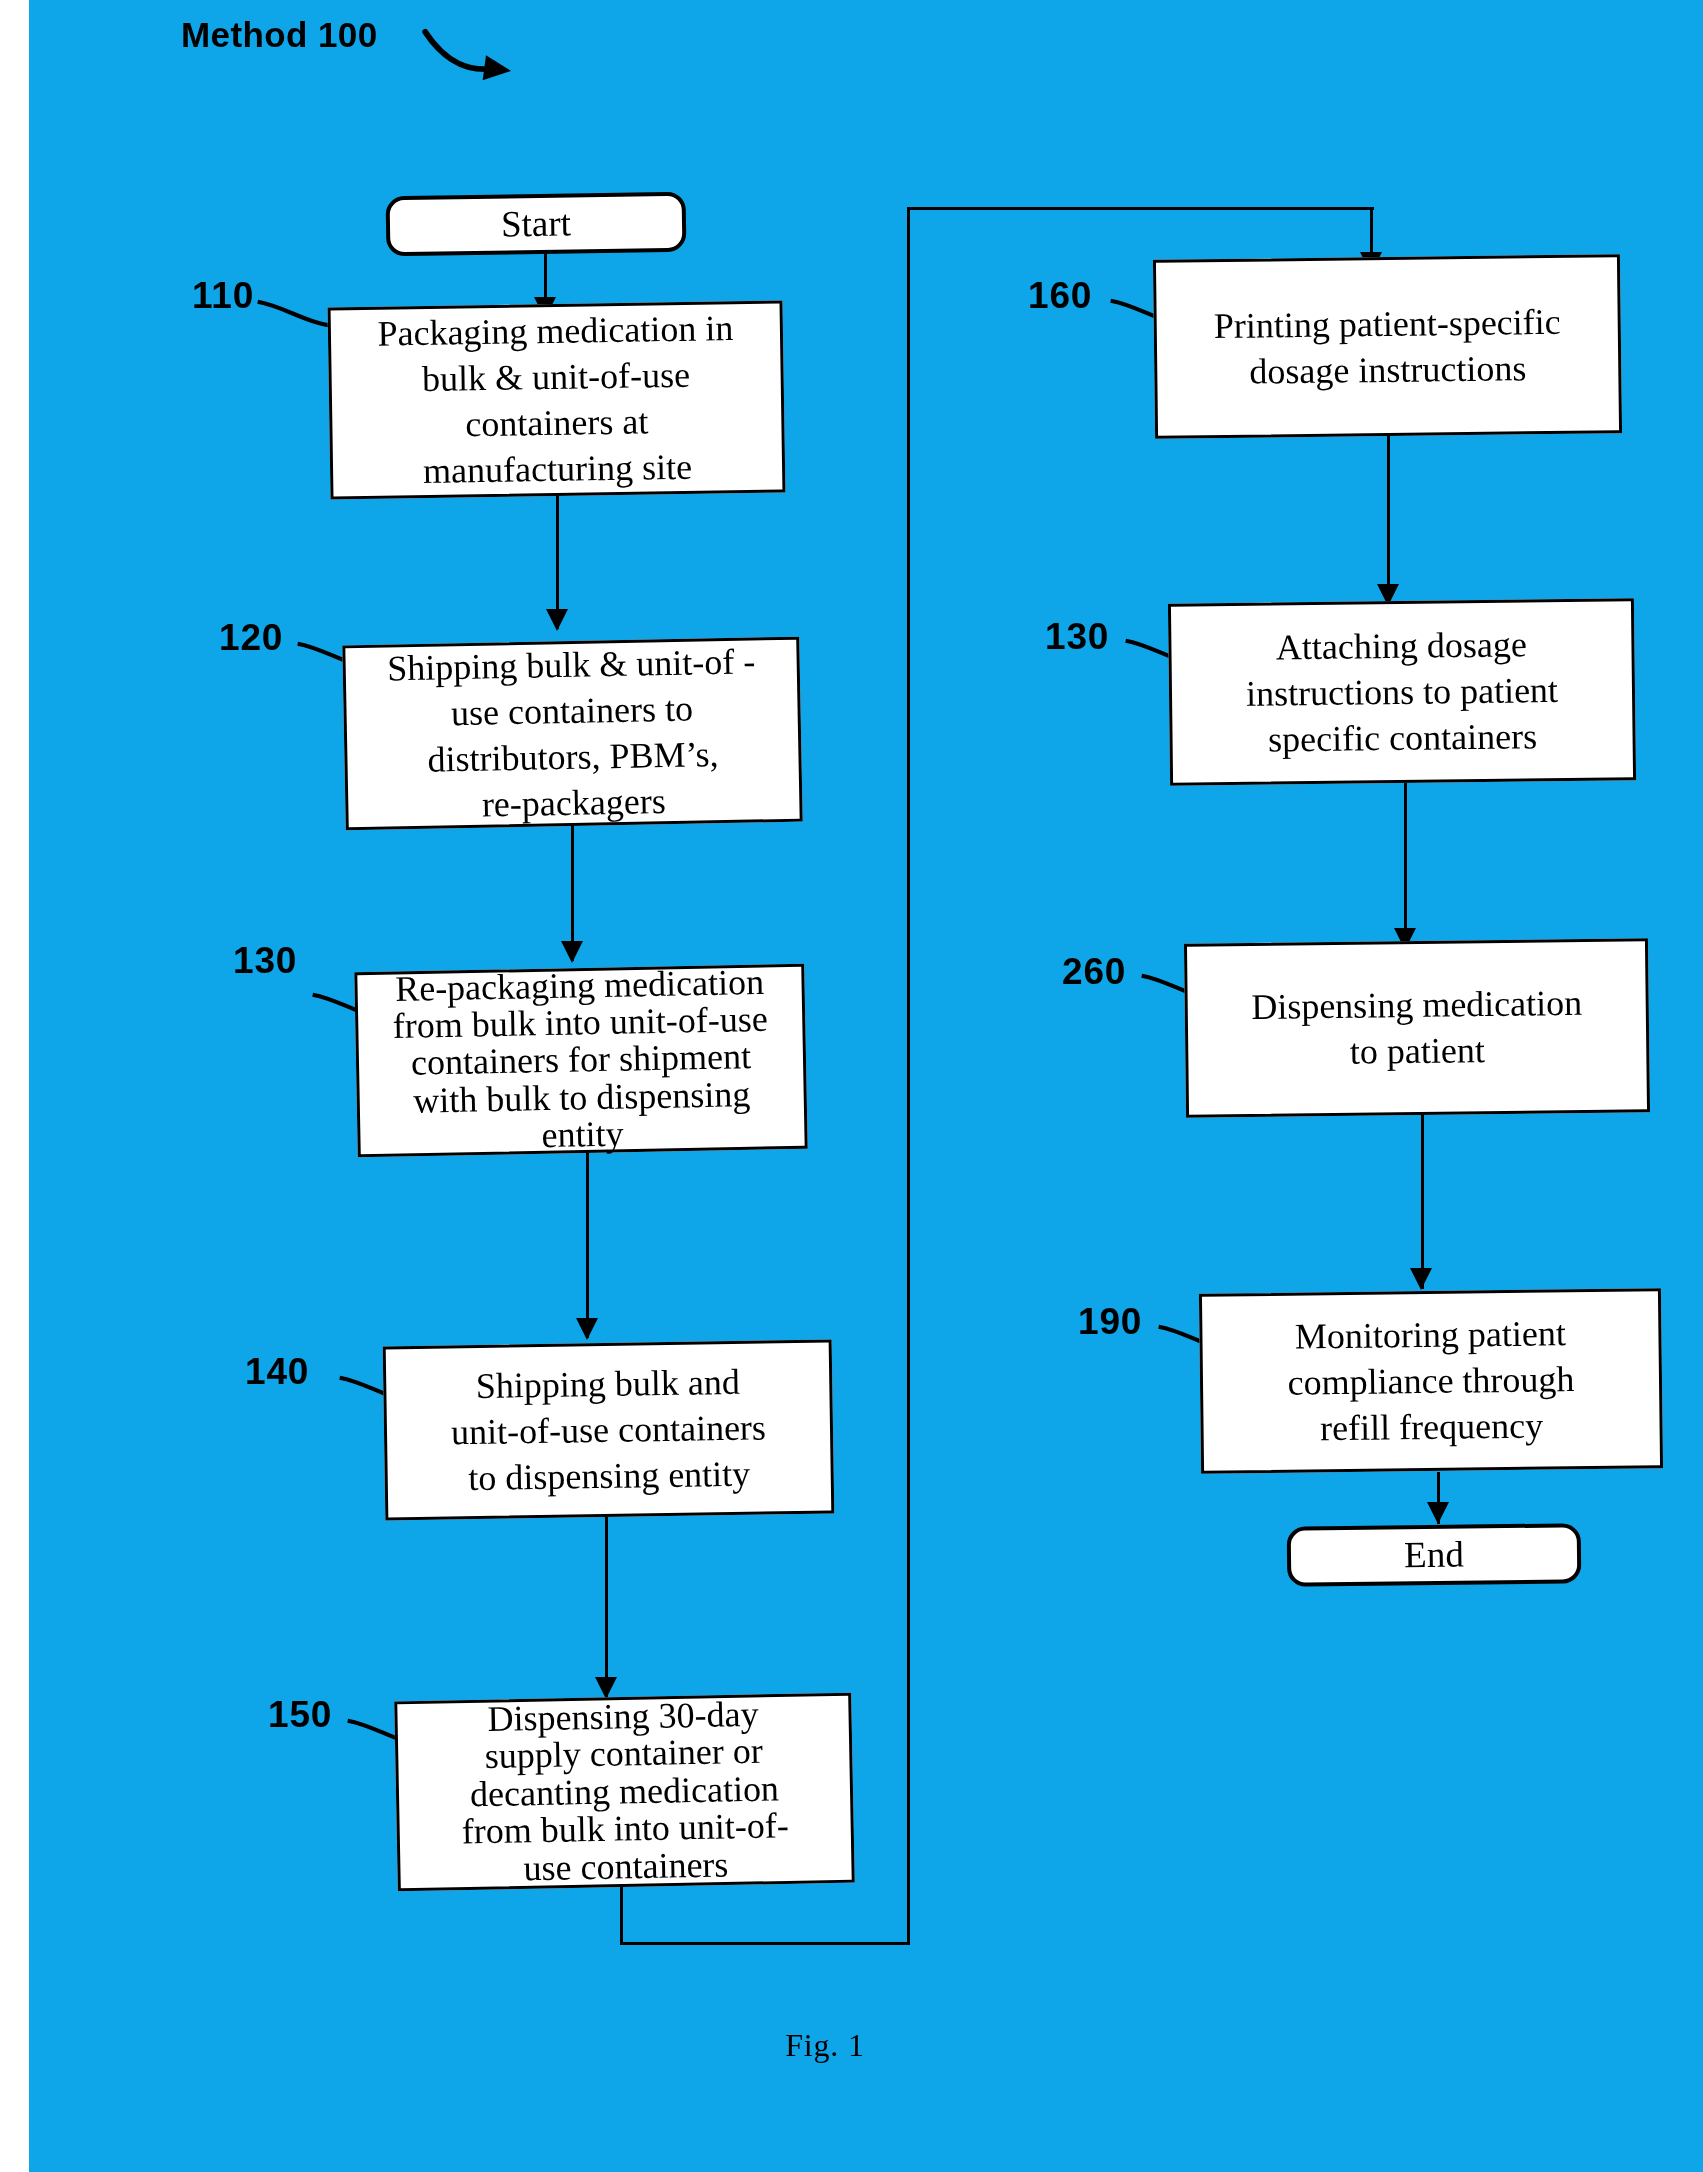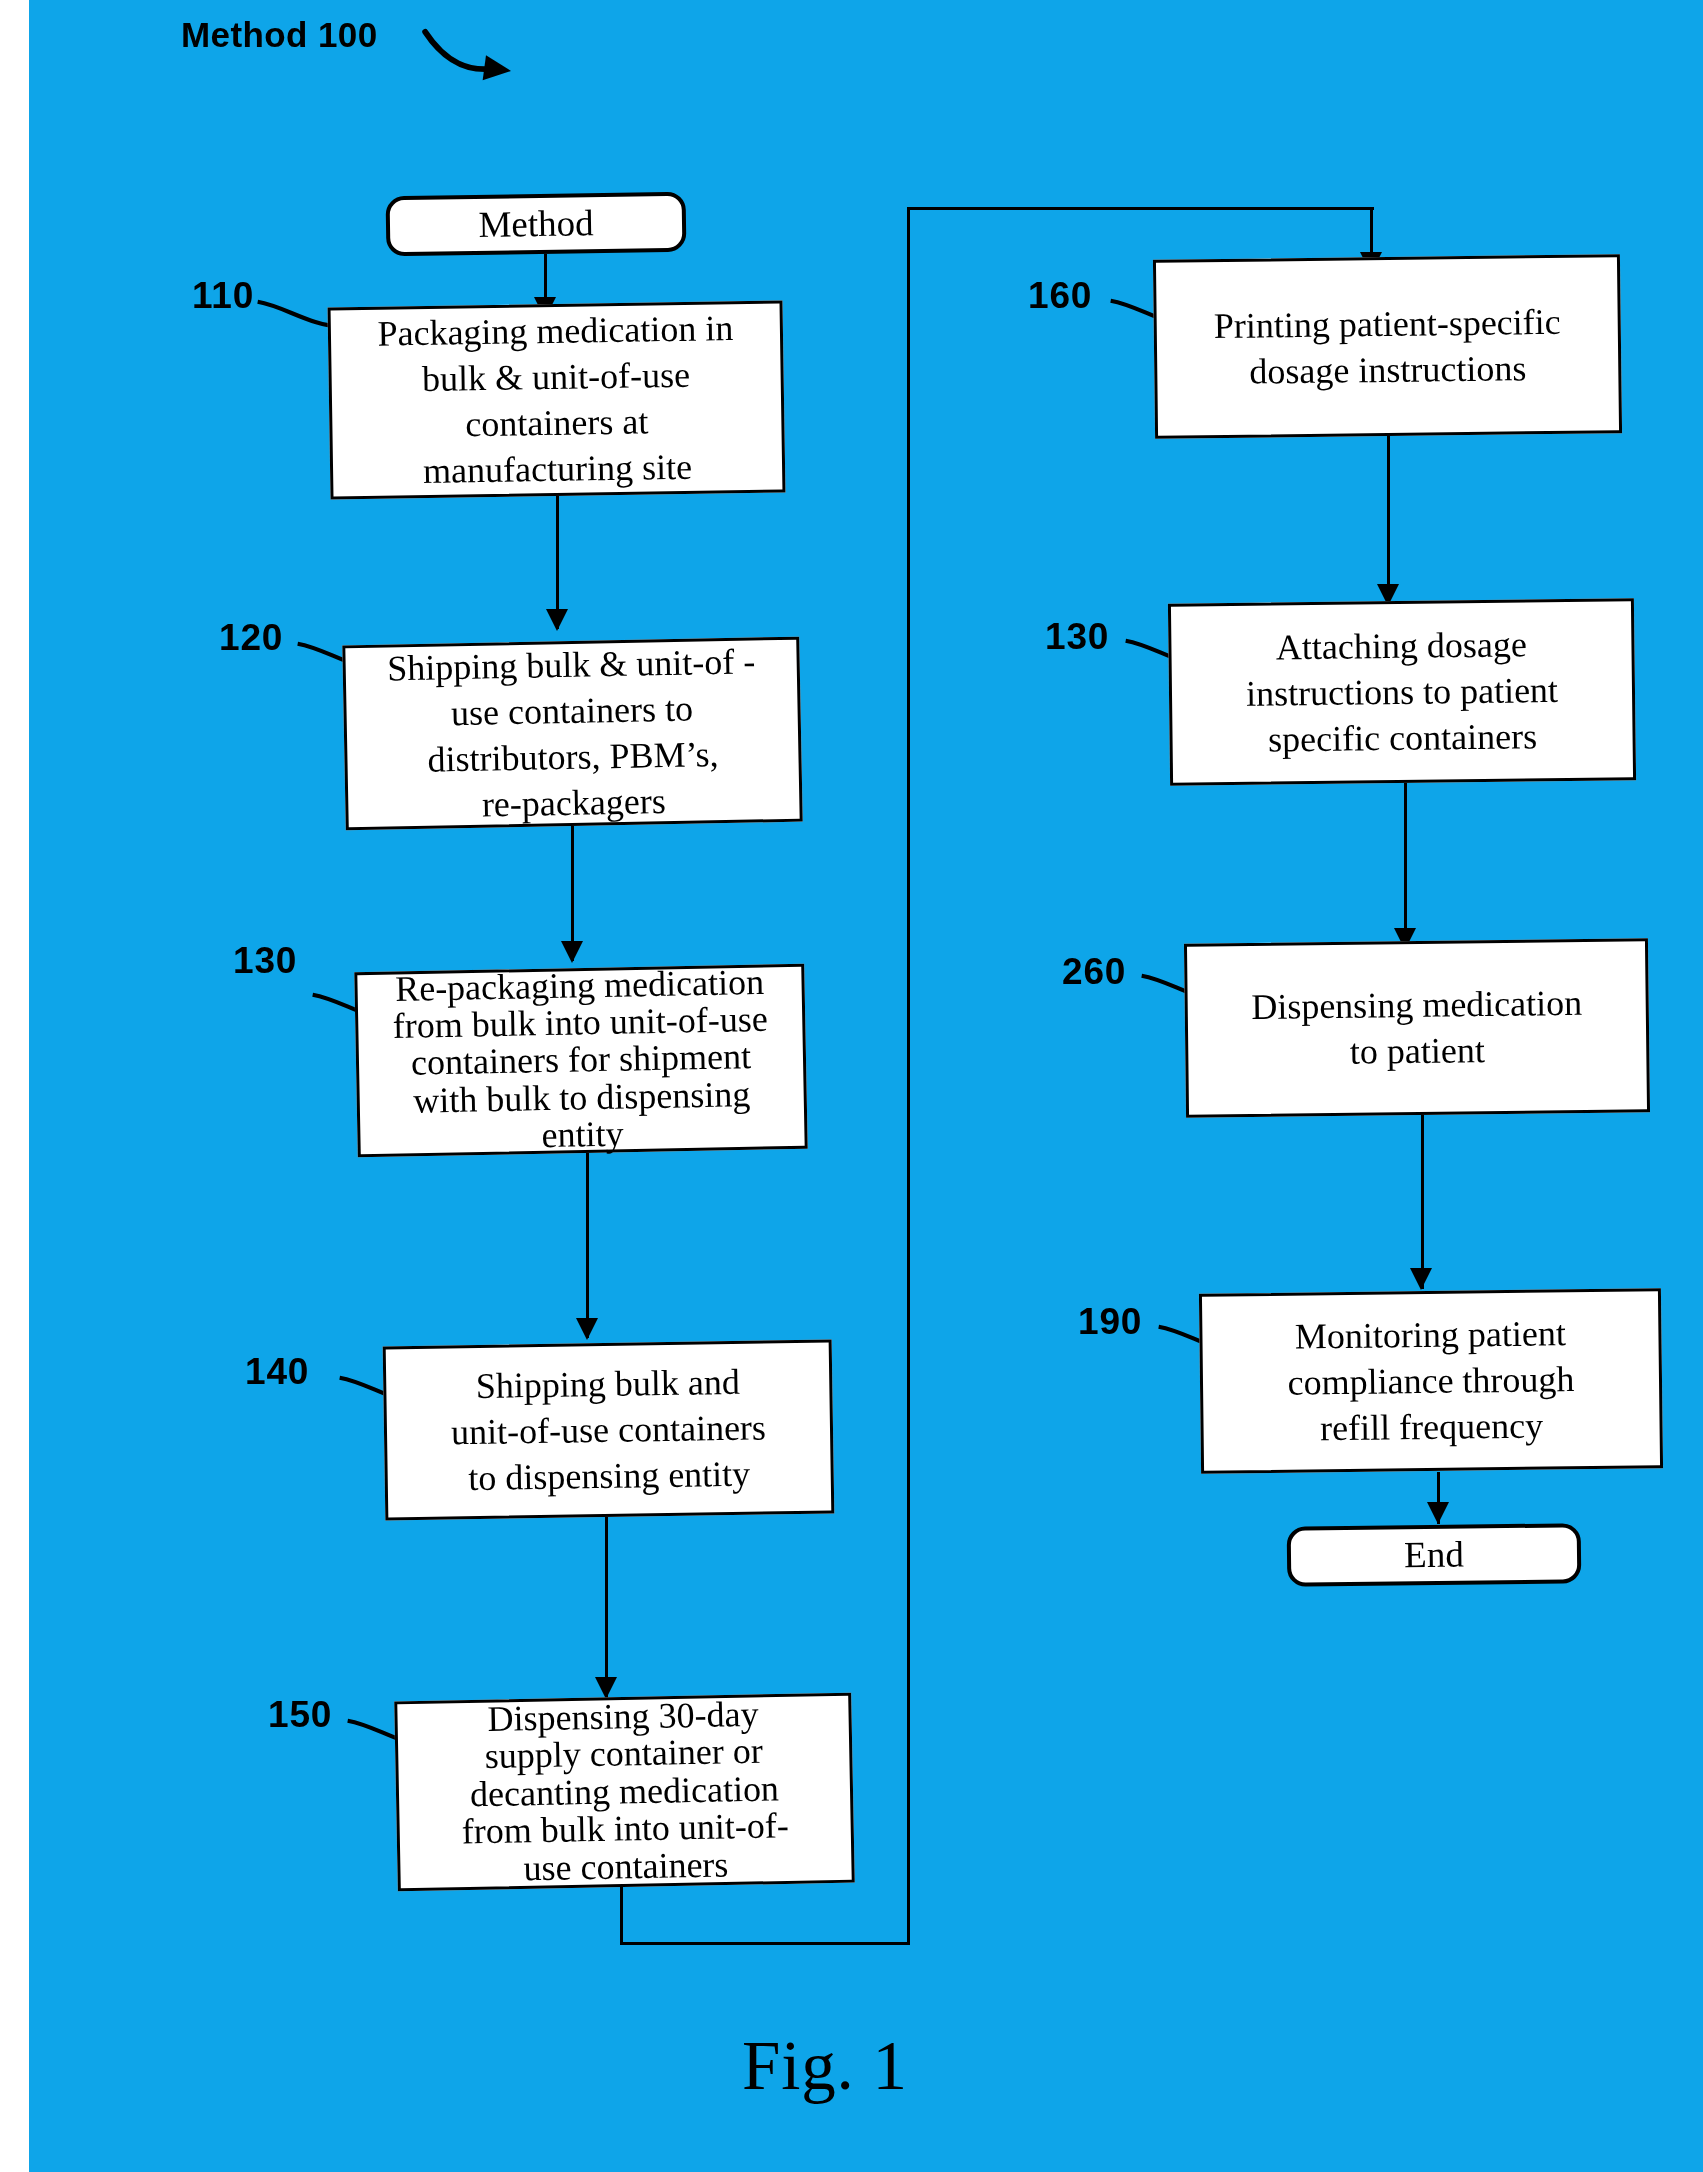--- a/index.html
+++ b/index.html
@@ -104,41 +104,41 @@
     overflow: visible;
   }
 
   
   #fig-caption {
     position: absolute;
     left: 0;
     top: 2027px;
     width: 1592px;
     text-align: center;
-    font-size: 69px;
+    font-size: 32px;
     letter-spacing: 0.8px;
   }
 
   .rot-a { transform: rotate(-0.9deg); }
   .rot-b { transform: rotate(-1.1deg); }
   .rot-c { transform: rotate(-0.7deg); }
 </style>
 </head>
 <body>
 
 <div id="page">
 
   <div id="fig-label">Method 100</div>
   <svg class="leader" style="left:392px; top:25px;" width="100" height="67" viewBox="0 0 120 80">
     <path d="M5,8 C30,46 58,56 88,52" stroke="#000" stroke-width="7" fill="none" stroke-linecap="round"></path>
     <path d="M78,36 L108,55 L74,66 Z" fill="#000"></path>
   </svg>
 
   <div class="terminator rot-a" style="left:357px; top:194px; width:300px; height:60px;">
-    <span>Method</span>
+    <span>Start</span>
   </div>
 
   <div class="ln v" style="left:515px; top:254px; height:52px;"></div>
   <div class="arrow-down" style="left:505px; top:297px;"></div>
 
   <div class="refnum" style="left:163px; top:275px;">110</div>
   <svg class="leader" style="left:227px; top:300px;" width="92" height="42" viewBox="0 0 110 50">
     <path d="M2,2 C36,8 62,30 104,32" stroke="#000" stroke-width="5" fill="none"></path>
   </svg>
 

